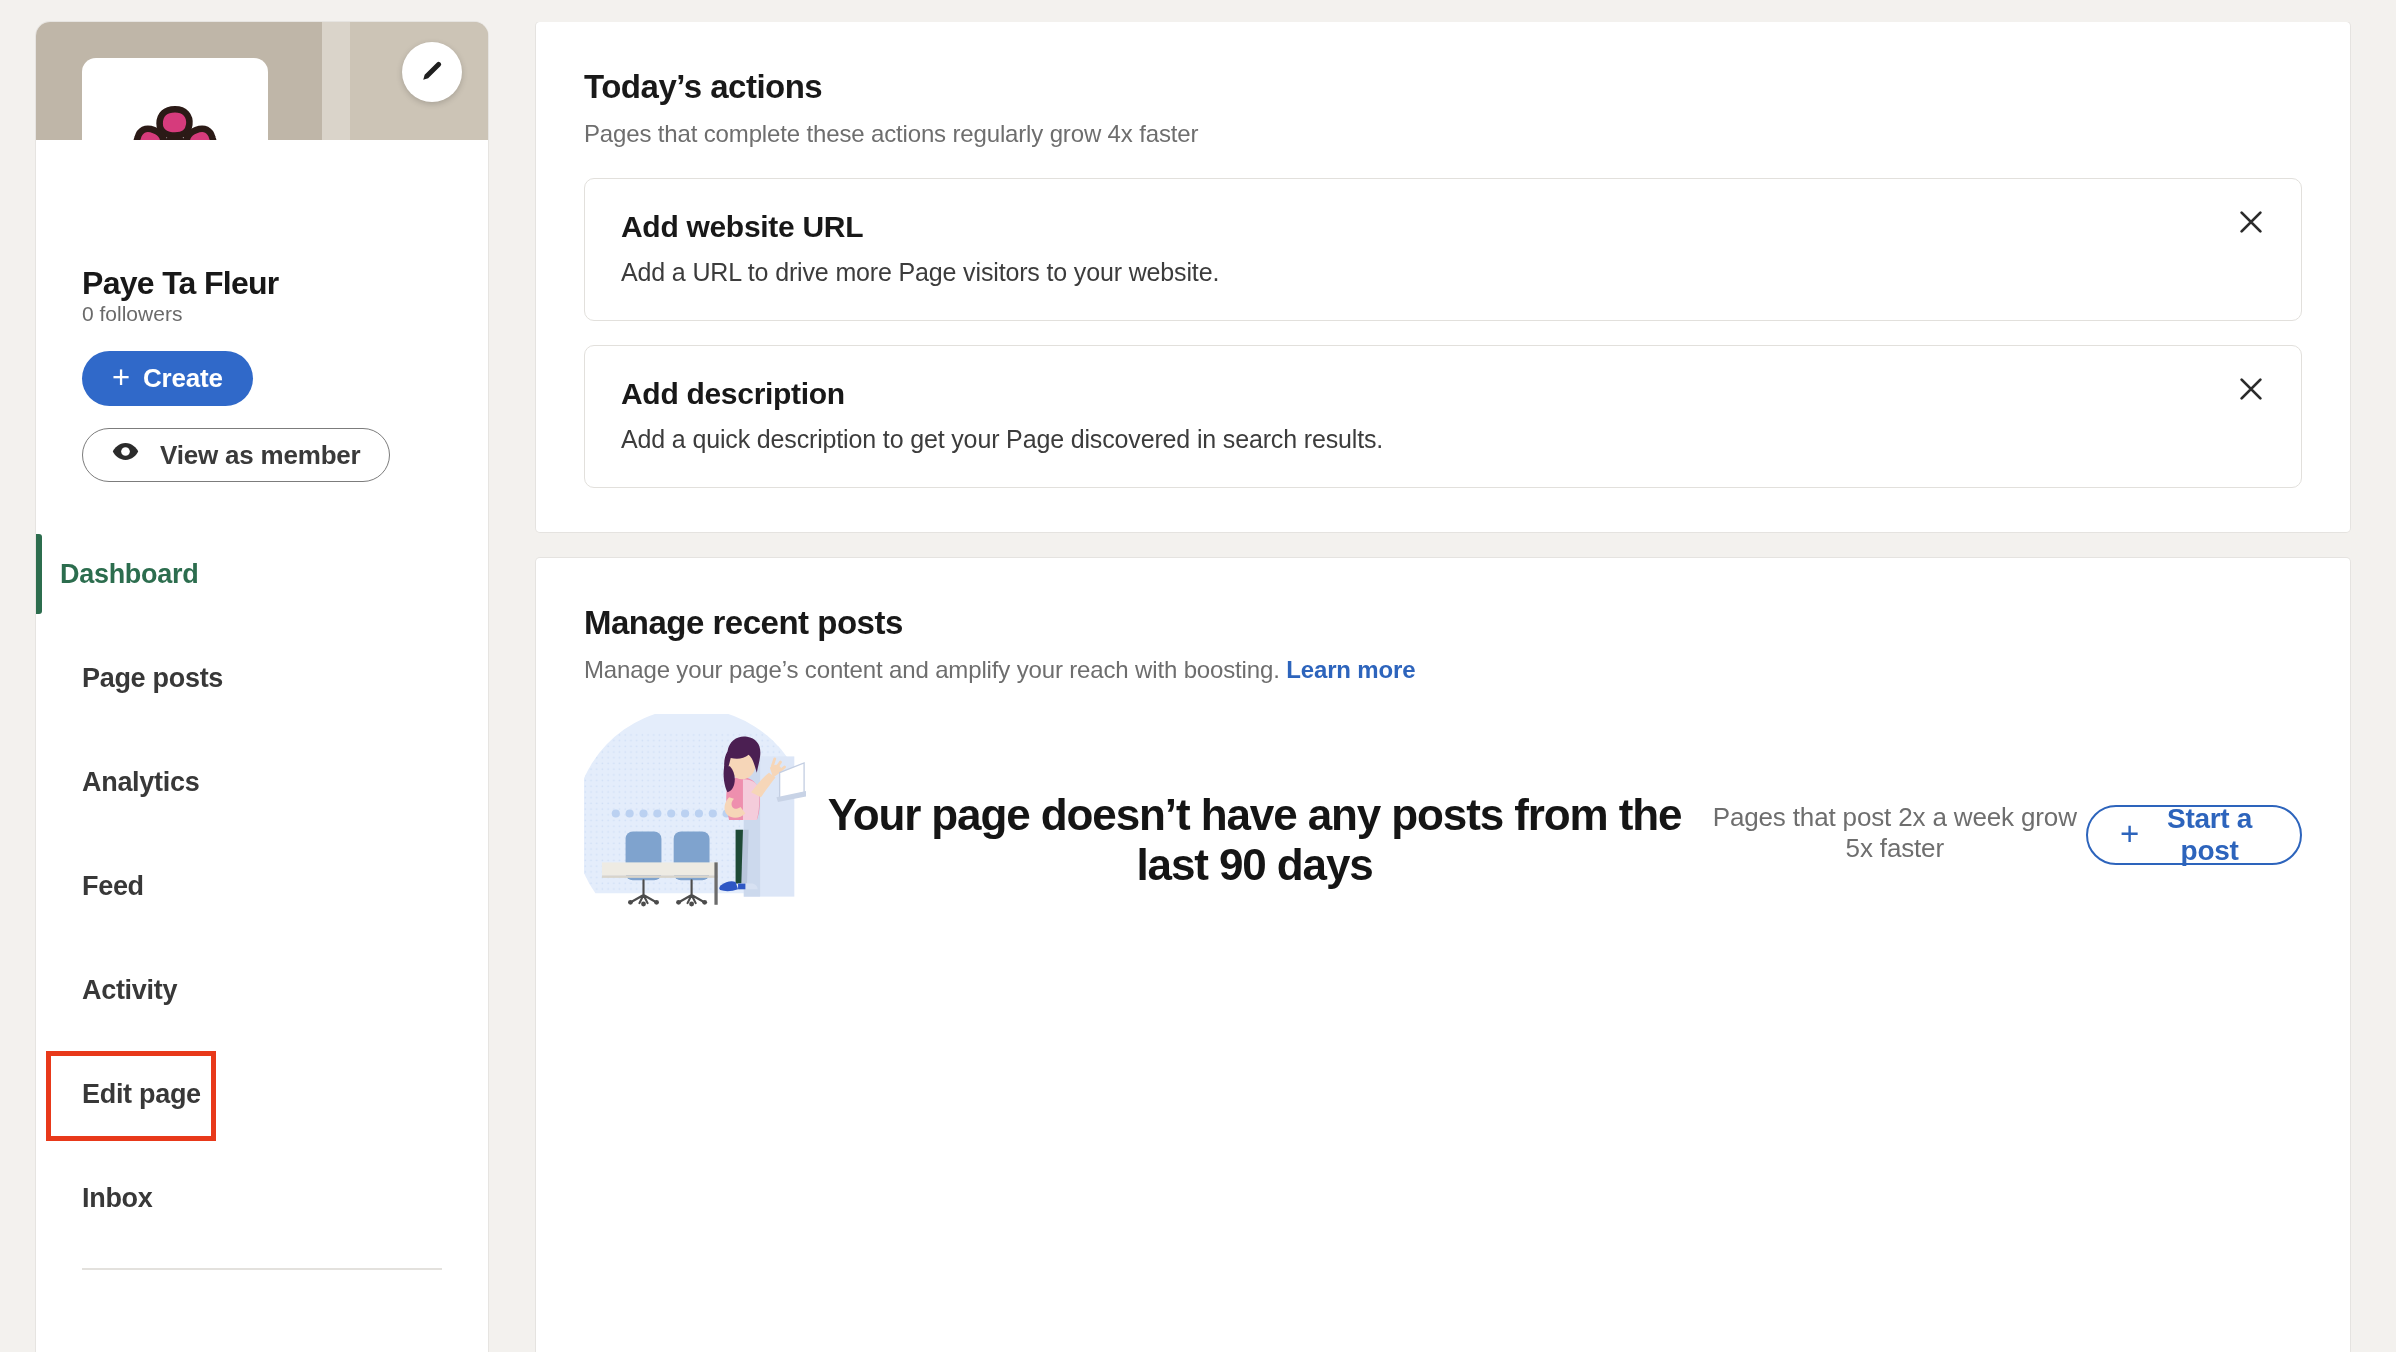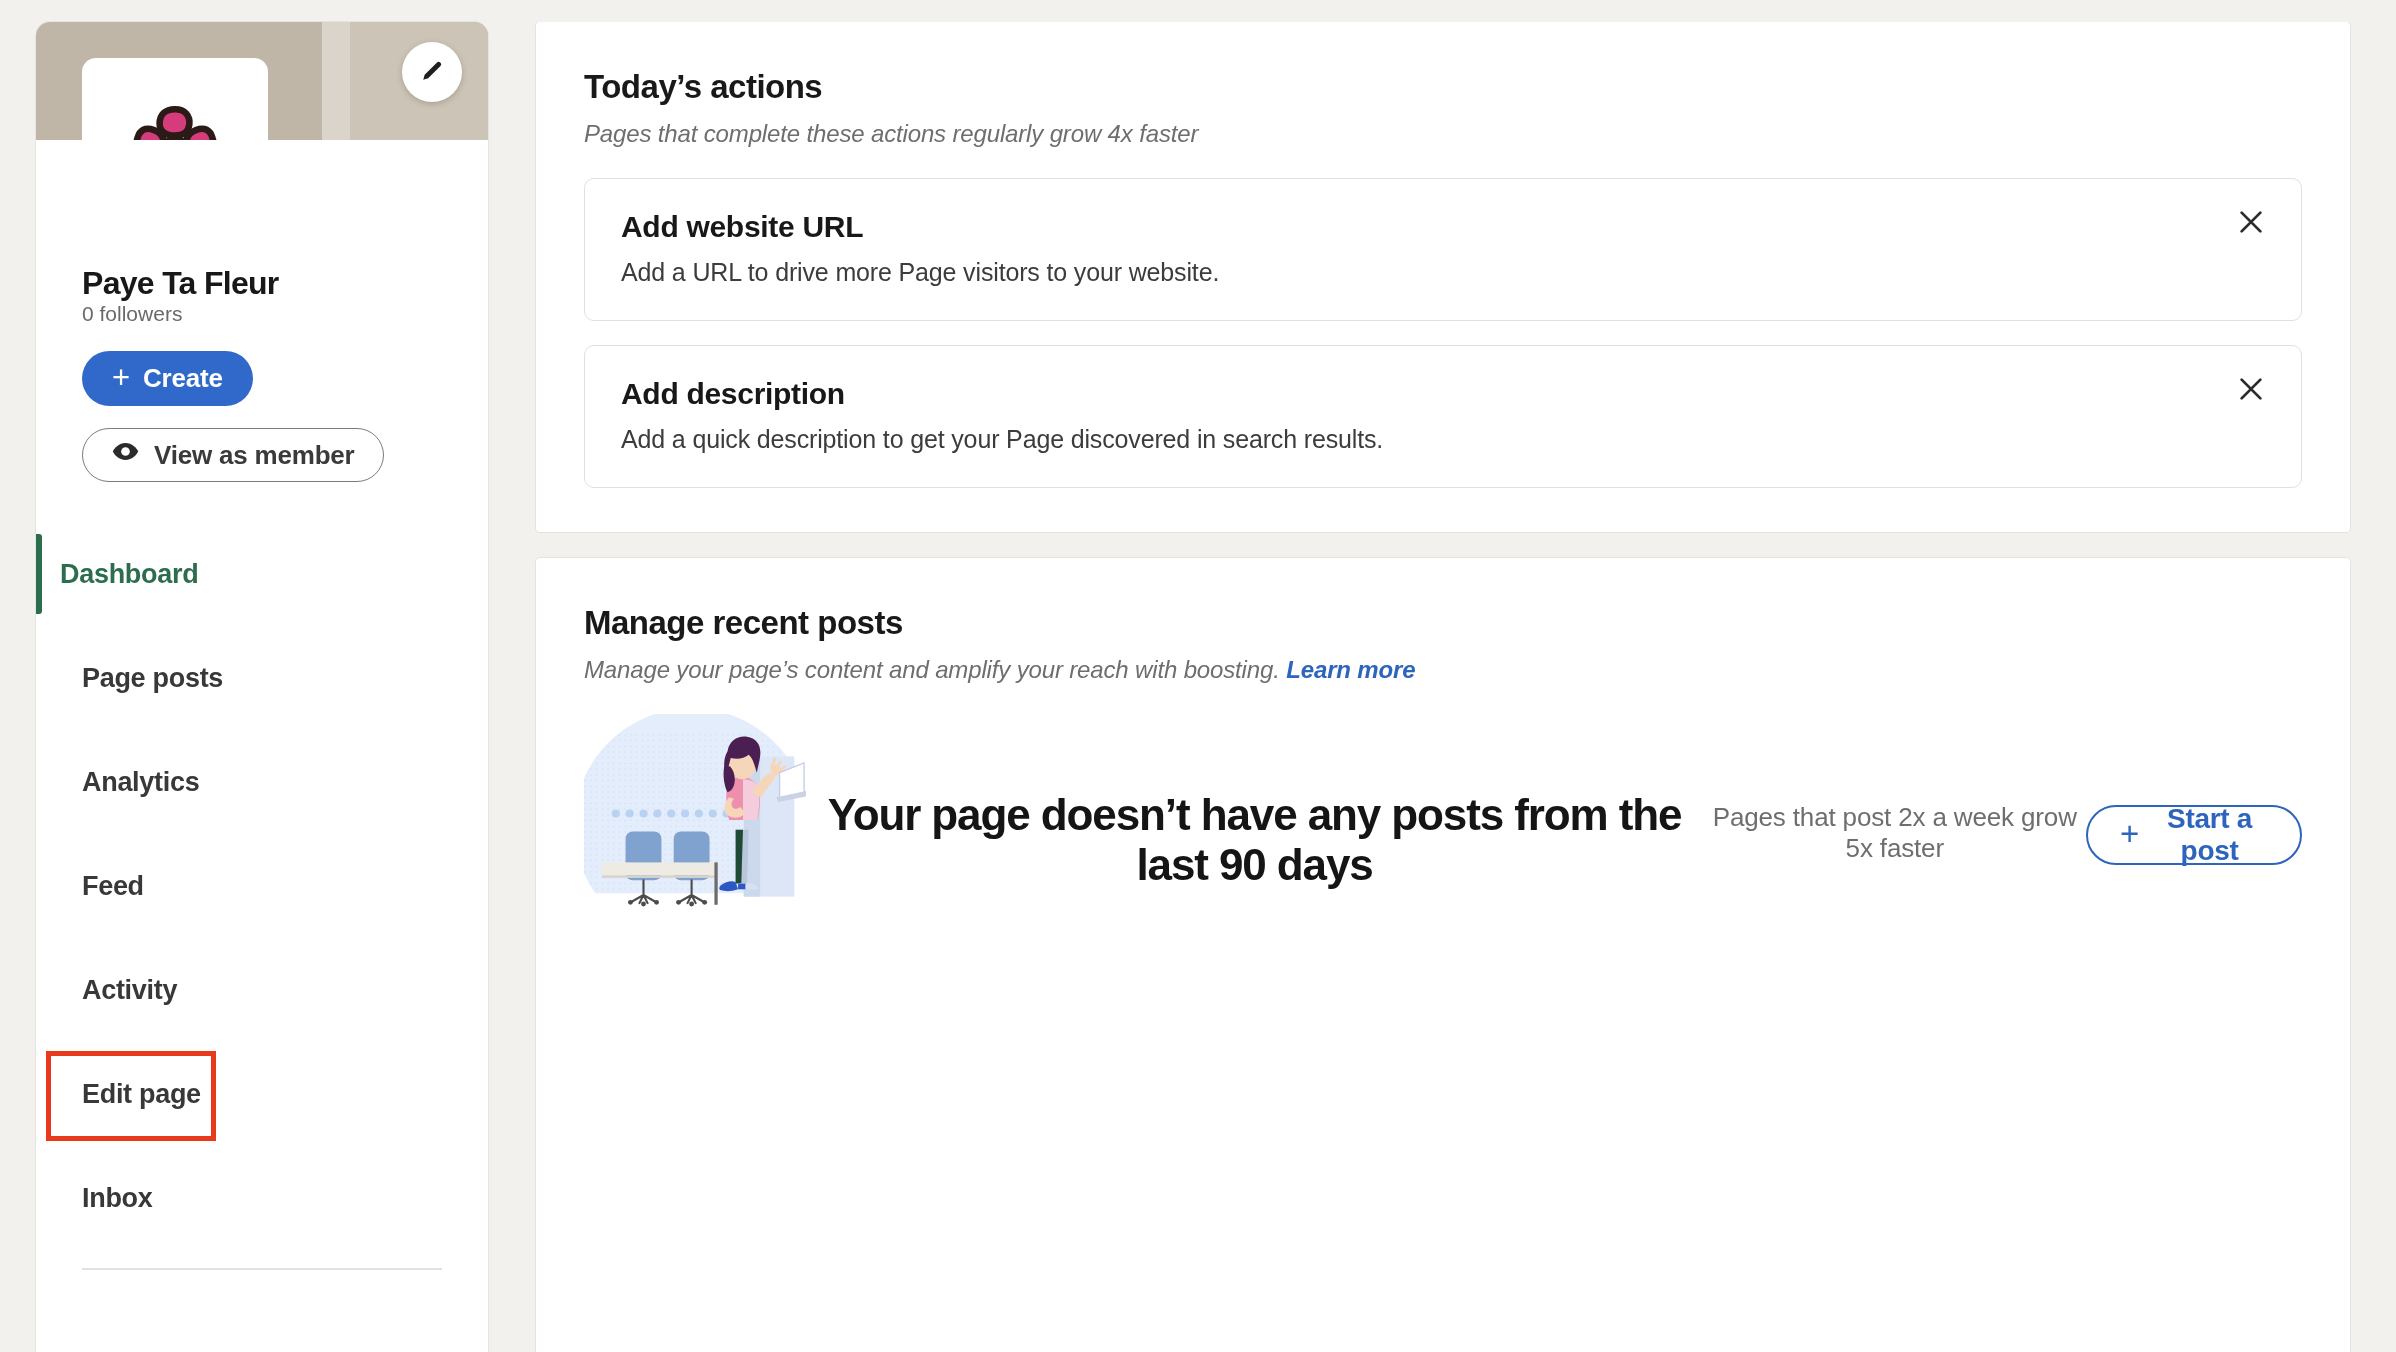--- a/index.html
+++ b/index.html
@@ -115,21 +115,21 @@
     font-weight: 400;
     line-height: 1;
     position: relative;
     top: -1px;
   }
 
   .btn-view-member {
     margin-top: 22px;
     display: inline-flex;
     align-items: center;
-    gap: 14px;
+    gap: 20px;
     background: #FFFFFF;
     color: #3A3A3A;
     border: 1.5px solid #7C7C7C;
     border-radius: 999px;
     padding: 0 28px;
     height: 54px;
     font-size: 26px;
     font-weight: bold;
     font-family: inherit;
     cursor: pointer;
@@ -201,21 +201,20 @@
     font-size: 33px;
     font-weight: bold;
     color: #191919;
     letter-spacing: -0.5px;
   }
   .sec-sub {
     margin-top: 14px;
     font-size: 24px;
     color: #6E6E6E;
     letter-spacing: -0.15px;
-    font-style: italic;
   }
 
   .action-list { margin-top: 30px; display: flex; flex-direction: column; gap: 24px; }
 
   .action-row {
     position: relative;
     border: 1.5px solid #E2E0DC;
     border-radius: 10px;
     padding: 31px 100px 33px 36px;
     cursor: pointer;

